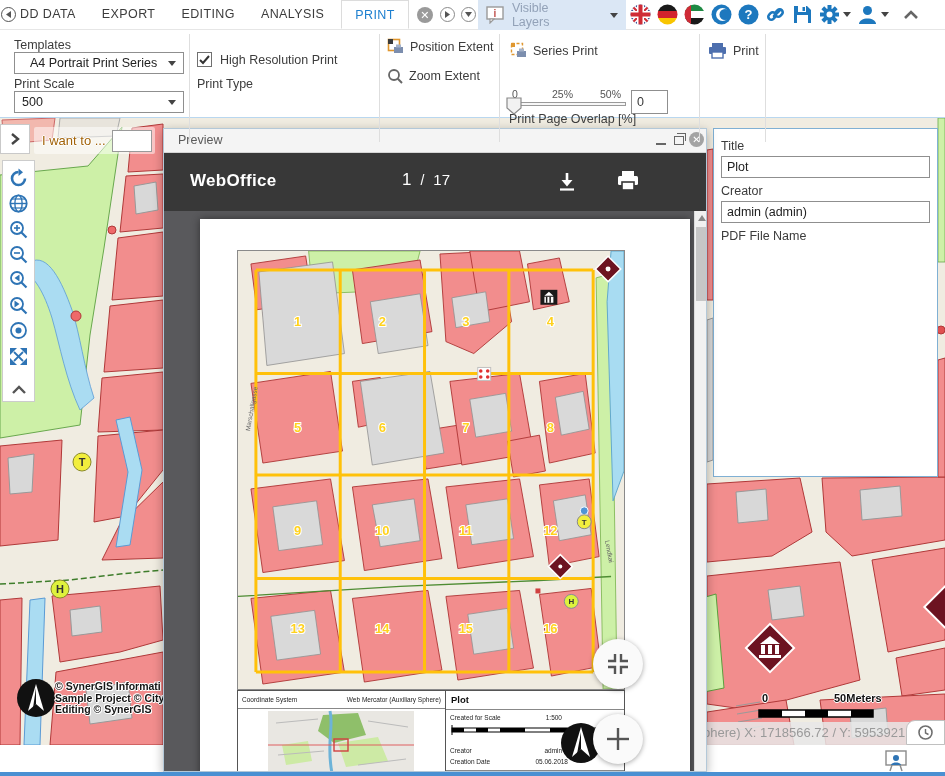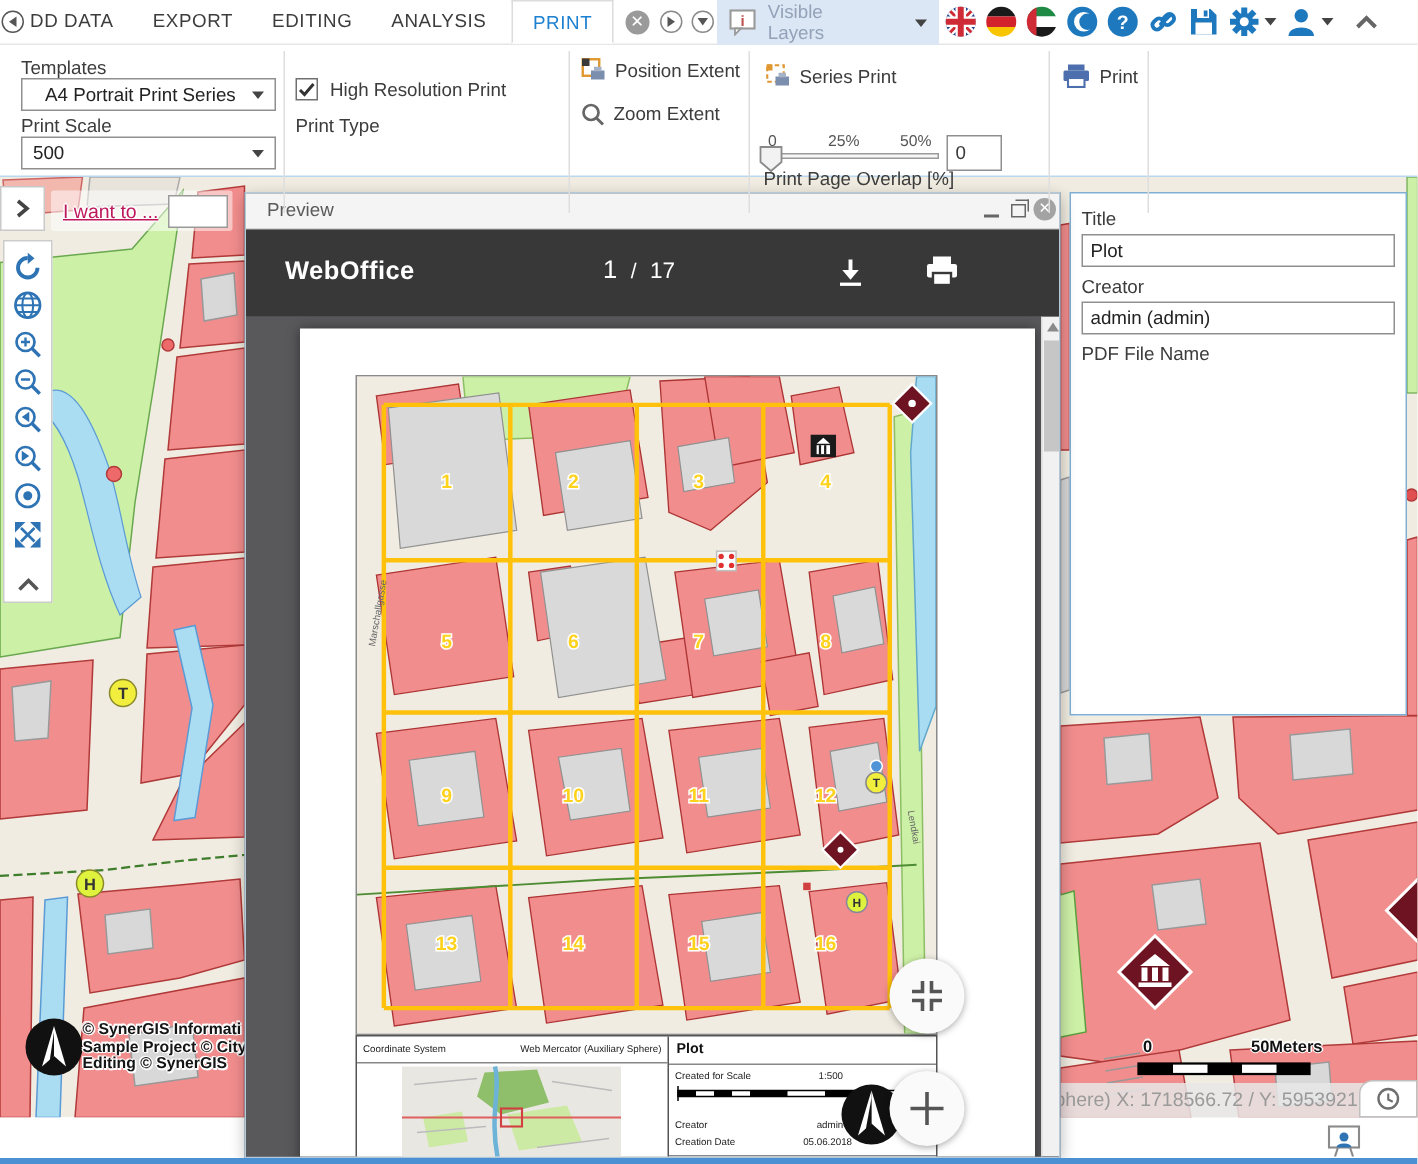--- a/index.html
+++ b/index.html
@@ -35,21 +35,21 @@
   #scalebar-wrap { position:absolute; left:758px; top:692px; z-index:3; }
   #statusband { position:absolute; left:707px; top:722px; width:238px; height:23px; background:rgba(232,232,232,.85); z-index:3; overflow:hidden; }
   #statusband .coords { font-size:13px; color:#9a9a9a; margin:3px 0 0 -4px; white-space:nowrap; }
   #clockbox { position:absolute; left:906px; top:720px; width:39px; height:25px; background:#fff; border:1px solid #c0c0c0; border-top-left-radius:9px; z-index:4; display:flex; align-items:center; justify-content:center; }
   #bottomstrip { position:absolute; left:0; top:745px; width:945px; height:27px; background:#fff; z-index:2; }
   #bottomline { position:absolute; left:0; top:772px; width:945px; height:4px; background:#4a90d2; z-index:50; }
 
   
   #expand-btn { position:absolute; left:0; top:124px; width:30px; height:30px; background:#fff; border:1px solid #c9c9c9; z-index:5; display:flex; align-items:center; justify-content:center; }
   #iwant { position:absolute; left:34px; top:127px; height:27px; z-index:5; background:rgba(255,255,255,.5); display:flex; align-items:center; gap:6px; padding:0 3px 0 8px; border-radius:2px; }
-  #iwant .iw-label { font-size:13px; color:#be185d;text-decoration:underline; }
+  #iwant .iw-label { font-size:13px; color:#a16207; }
   #iwant .iw-input { width:40px; height:22px; background:#fff; border:1px solid #9a9a9a; }
   #lefttools { position:absolute; left:2px; top:160px; width:33px; height:242px; background:#fff; border:1px solid #cccccc; z-index:5; display:flex; flex-direction:column; align-items:center; padding-top:6px; gap:3px; }
   #lefttools .ti { width:24px; height:23px; display:flex; align-items:center; justify-content:center; }
 
   
   #preview { position:absolute; left:163px; top:128px; width:544px; height:644px; z-index:20; background:#59595c; border:1px solid #b3c8d8; box-shadow:0 3px 10px rgba(0,0,0,.3); }
   #pv-title { height:24px; background:#f4f4f4; border-bottom:1px solid #d5d5d5; position:relative; font-size:12.5px; color:#5a5a5a; line-height:23px; padding-left:14px; }
   #pv-header { height:58px; background:#383838; position:relative; color:#fff; }
   #pv-body { position:relative; height:560px; overflow:hidden; background:#59595c; }
   #page { position:absolute; left:36px; top:8px; width:490px; height:600px; background:#fff; box-shadow:0 0 8px rgba(0,0,0,.45); }

